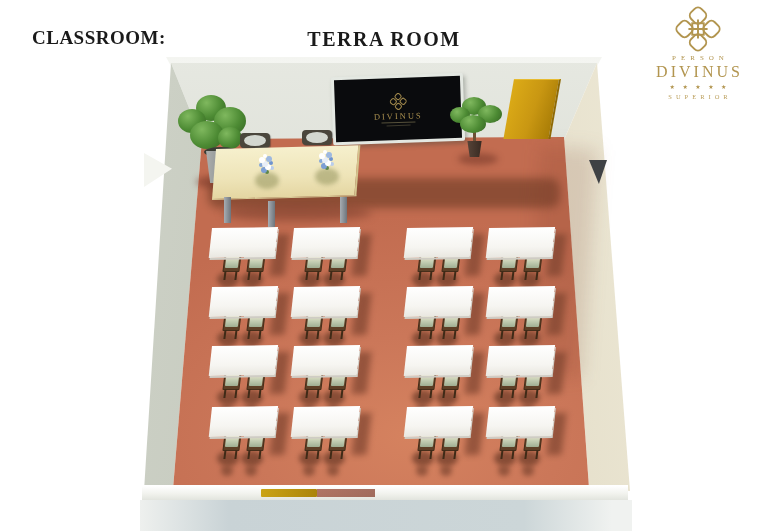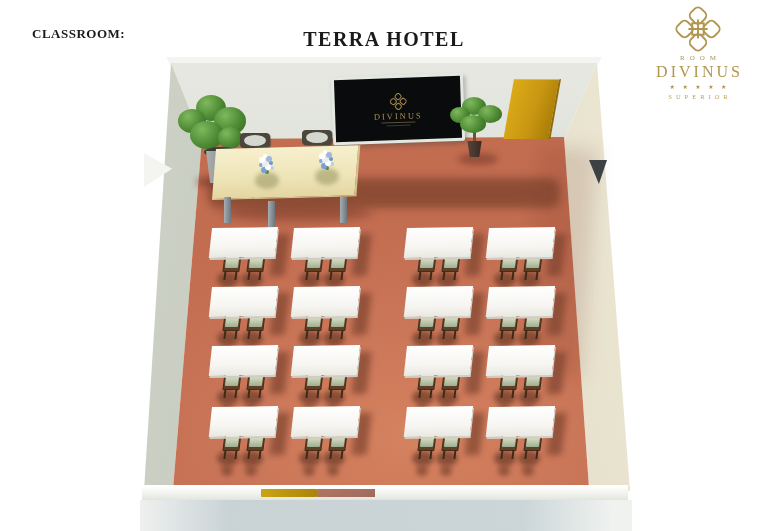--- a/index.html
+++ b/index.html
@@ -1,20 +1,20 @@
 <!DOCTYPE html>
 <html><head>
 <meta charset="utf-8">
 <style>
   html,body{margin:0;padding:0;background:#ffffff;}
   .canvas{position:relative;width:768px;height:531px;background:#ffffff;overflow:hidden;
           font-family:"Liberation Serif","DejaVu Serif",serif;color:#1a1a1a;}
   
   .hdr-left{position:absolute;left:32px;top:27px;line-height:1.15;}
-  .classroom-label{font-size:13px;font-weight:bold;letter-spacing:.5px;}
+  .classroom-label{font-size:19px;font-weight:bold;letter-spacing:.5px;}
   .capacity-label{font-size:22px;font-weight:bold;letter-spacing:.5px;}
   .room-title{position:absolute;left:0;right:0;top:28px;text-align:center;
               font-size:20px;font-weight:bold;letter-spacing:1.5px;}
   .logo{position:absolute;right:12px;top:6px;width:116px;text-align:center;color:#b2954f;}
   .logo svg{display:block;margin:0 auto;}
   .logo-hotel{font-size:7px;letter-spacing:5px;margin-top:2px;text-indent:5px;}
   .logo-brand{font-size:16px;letter-spacing:3px;margin-top:1px;text-indent:3px;}
   .logo-stars{font-size:6px;letter-spacing:3px;margin-top:2px;text-indent:3px;}
   .logo-tier{font-size:6.5px;letter-spacing:4px;margin-top:3px;text-indent:4px;color:#bca05e;}
   
@@ -107,34 +107,34 @@
 </style>
 </head>
 <body>
 
 <div class="canvas">
 
   <div class="hdr-left">
     <div class="classroom-label">CLASSROOM:</div>
   </div>
 
-  <div class="room-title">TERRA HOTEL</div>
+  <div class="room-title">TERRA ROOM</div>
 
   <div class="logo">
     <svg viewBox="0 0 48 48" width="46" height="46">
       <g fill="none" stroke="#b2954f" stroke-width="2">
         <rect x="16.5" y="2.5" width="15" height="15" rx="5" transform="rotate(45 24 10)"></rect>
         <rect x="16.5" y="30.5" width="15" height="15" rx="5" transform="rotate(45 24 38)"></rect>
         <rect x="2.5" y="16.5" width="15" height="15" rx="5" transform="rotate(45 10 24)"></rect>
         <rect x="30.5" y="16.5" width="15" height="15" rx="5" transform="rotate(45 38 24)"></rect>
         <rect x="18" y="18" width="12" height="12"></rect>
         <path d="M24 14v20M14 24h20"></path>
       </g>
     </svg>
-    <div class="logo-hotel">ROOM</div>
+    <div class="logo-hotel">PERSON</div>
     <div class="logo-brand">DIVINUS</div>
     <div class="logo-stars">★ ★ ★ ★ ★</div>
     <div class="logo-tier">SUPERIOR</div>
   </div>
 
   <div class="room">
     <div class="fill wall-rim"></div>
     <div class="fill back-wall"></div>
     <div class="fill left-wall"></div>
     <div class="fill right-wall"></div>

